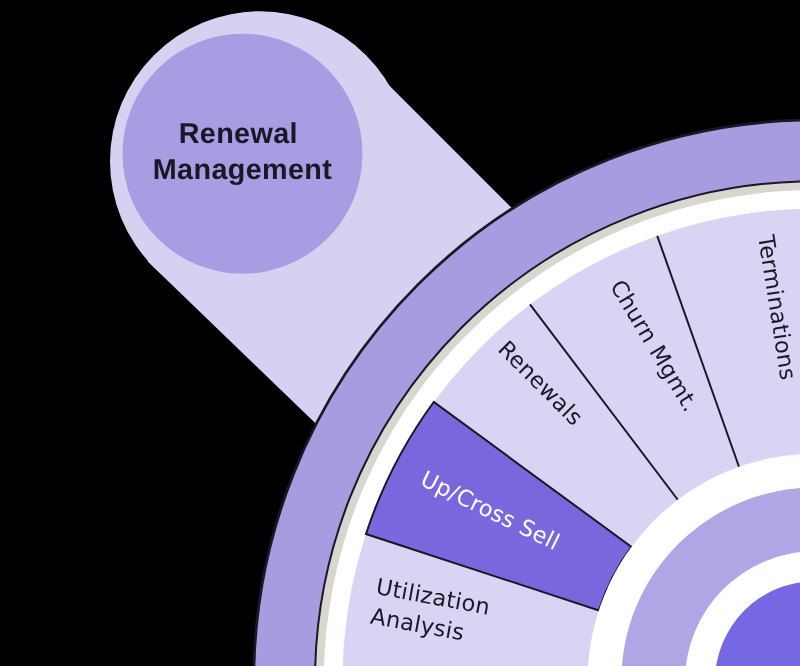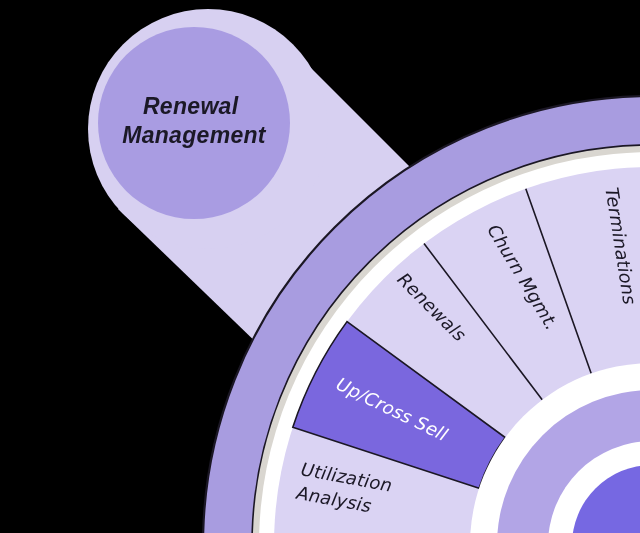--- a/index.html
+++ b/index.html
@@ -1,16 +1,16 @@
 <!DOCTYPE html>
 <html><head>
 <meta charset="utf-8">
 <style>
   html, body { margin: 0; padding: 0; background: #000; }
-  .stage { width: 640px; height: 533px; overflow: hidden; position: relative; font-style: italic; }
+  .stage { width: 640px; height: 533px; overflow: hidden; position: relative; }
   svg { display: block; }
   .hub-label {
     font-family: "Liberation Sans", sans-serif;
     font-weight: bold;
     font-size: 23px;
     letter-spacing: 0.3px;
   }
   .seg-label {
     font-family: "DejaVu Sans", "Liberation Sans", sans-serif;
     font-weight: normal;

